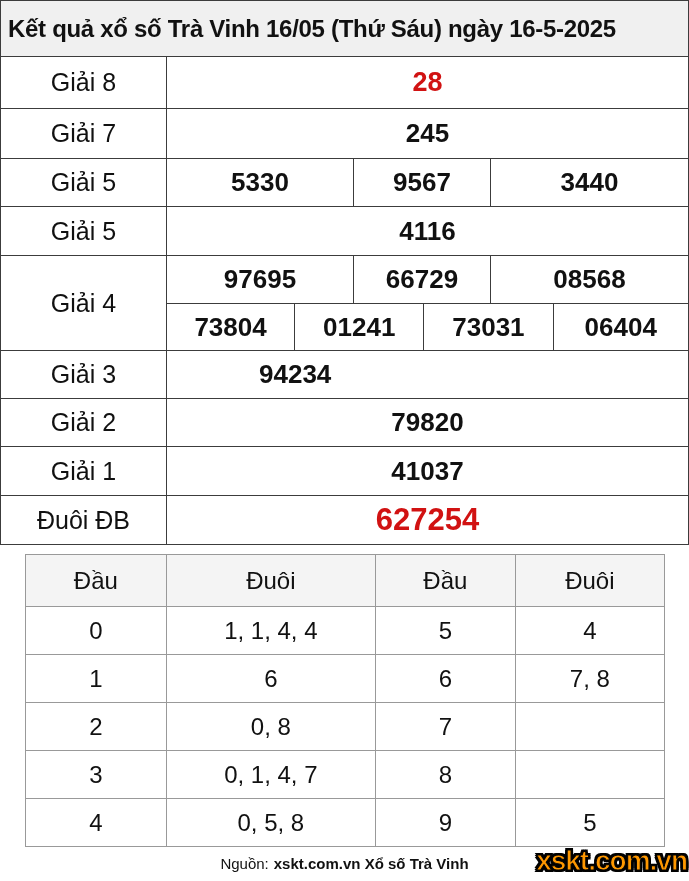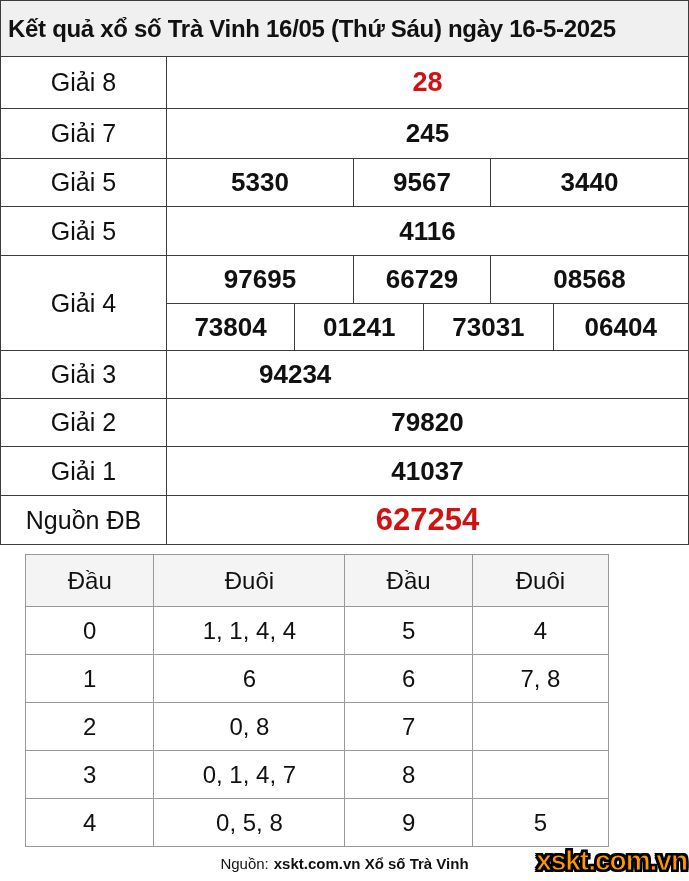--- a/index.html
+++ b/index.html
@@ -24,21 +24,21 @@
   .pcell + .pcell { border-left:1px solid var(--border-dark); }
   .full{width:100%}
   .w3a{width:35.7%}.w3b{width:26.3%}.w3c{width:38%}
   .w2a{width:49.2%}.w2b{width:50.8%}
   .w4a{width:24.4%}.w4b{width:24.8%}.w4c{width:24.8%}.w4d{width:26%}
   .red { color:var(--accent-red); }
   .v-g8  { font-size:27px; }
   .v-gdb { font-size:31px; }
 
   
-  .tail { width:584px; margin:9px 24px 0 25px; border:1px solid var(--border-light); }
+  .tail { width:640px; margin:9px 24px 0 25px; border:1px solid var(--border-light); }
   .trow { display:flex; height:48px; border-top:1px solid var(--border-light); }
   .trow.thead { height:51px; border-top:none; background:var(--header-bg); }
   .tcell { display:flex; align-items:center; justify-content:center; font-size:24px; }
   .tcell + .tcell { border-left:1px solid var(--border-light); }
   .tc1{width:21.9%}.tc2{width:32.8%}.tc3{width:21.9%}.tc4{width:23.4%}
 
   
   .footer { position:relative; height:34px; }
   .source { position:absolute; left:0; right:0; top:8px; text-align:center; font-size:15px; }
   .source .prefix { font-weight:400; margin-right:5px; }
@@ -116,21 +116,21 @@
   </div>
 
   <div class="prow h49">
     <div class="plabel">Giải 1</div>
     <div class="pcells">
       <div class="pcell full">41037</div>
     </div>
   </div>
 
   <div class="prow h49">
-    <div class="plabel">Nguồn ĐB</div>
+    <div class="plabel">Đuôi ĐB</div>
     <div class="pcells">
       <div class="pcell full red v-gdb">627254</div>
     </div>
   </div>
 </div>
 
 <div class="tail">
   <div class="trow thead">
     <div class="tcell tc1">Đầu</div>
     <div class="tcell tc2">Đuôi</div>

